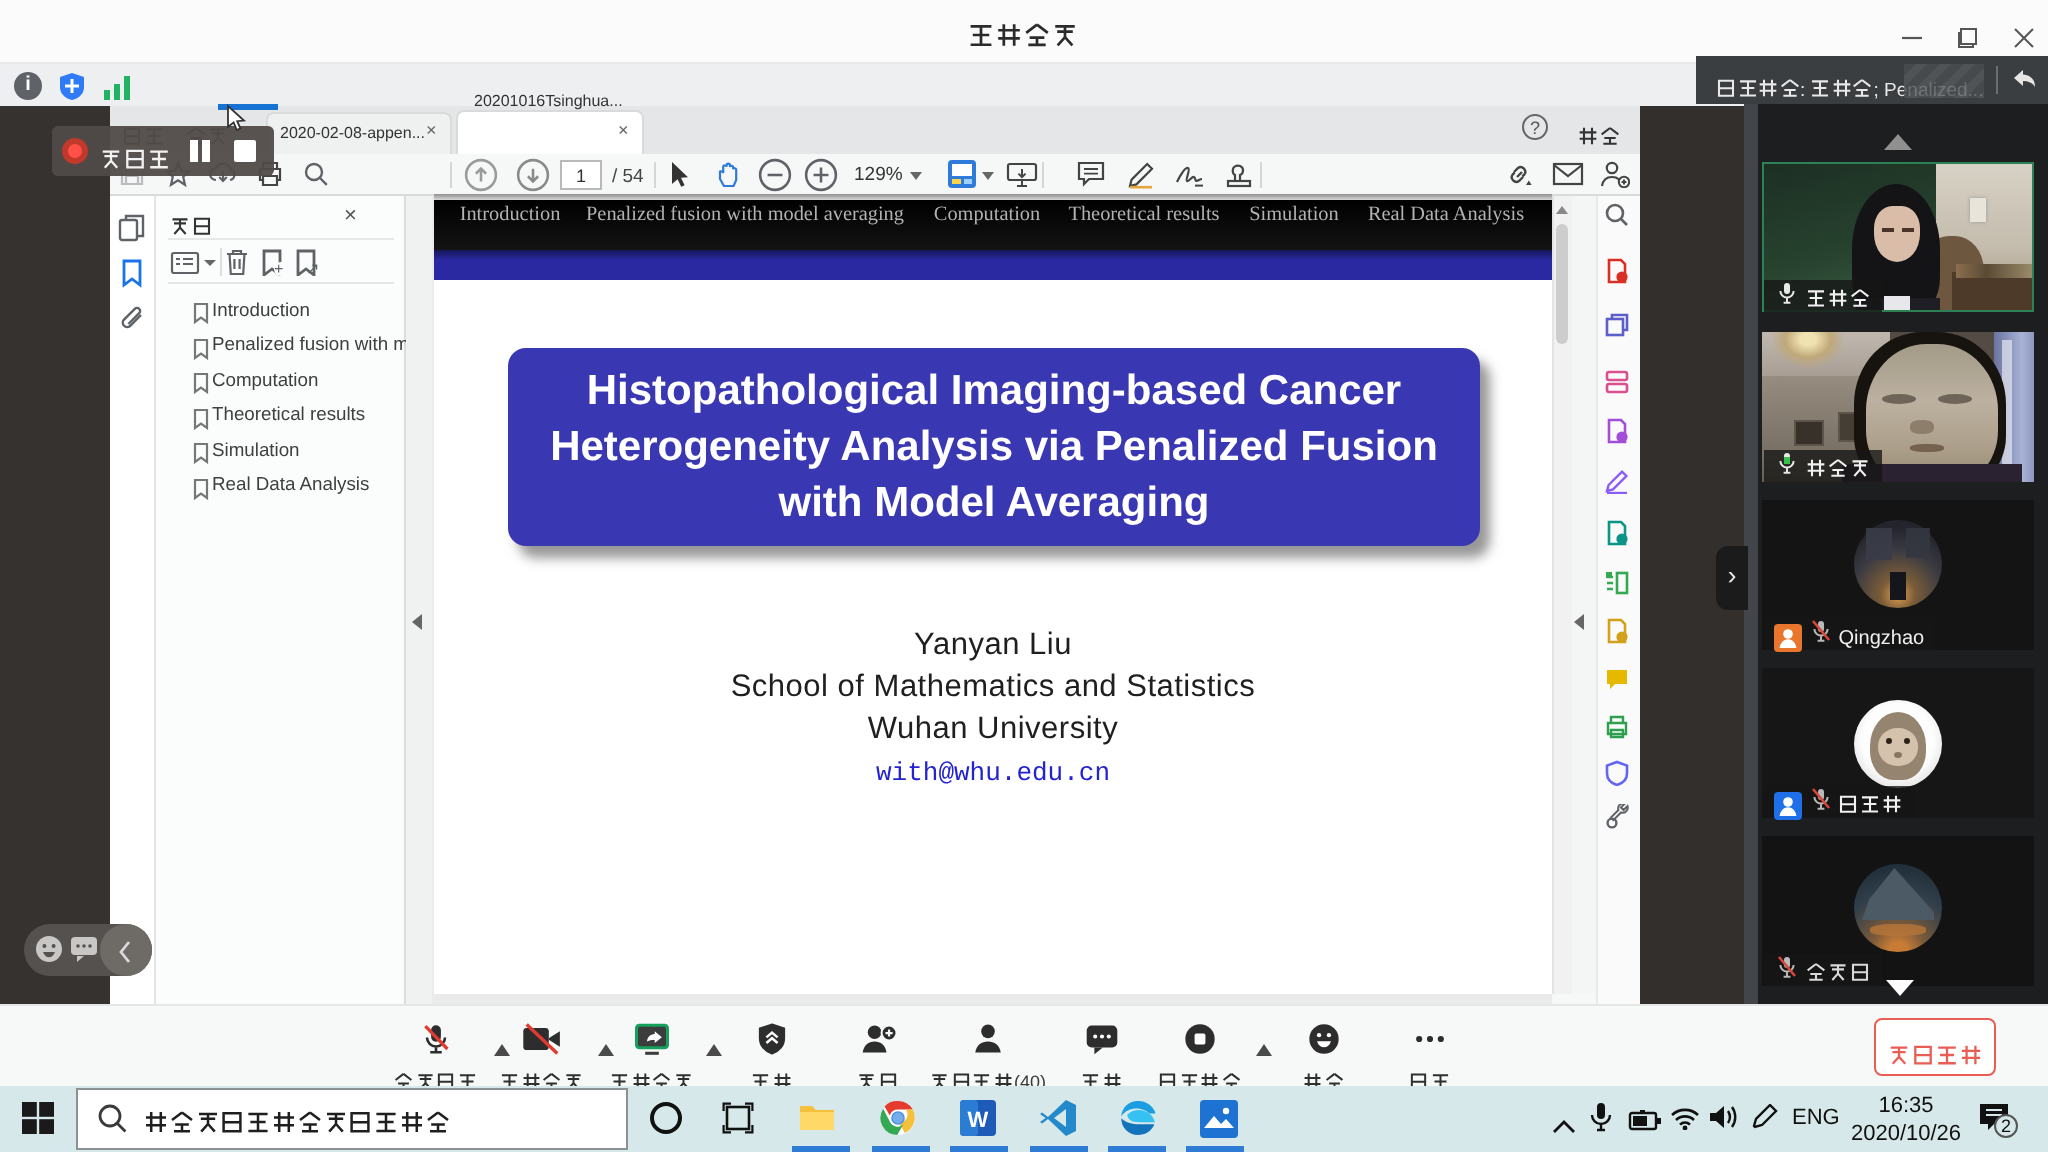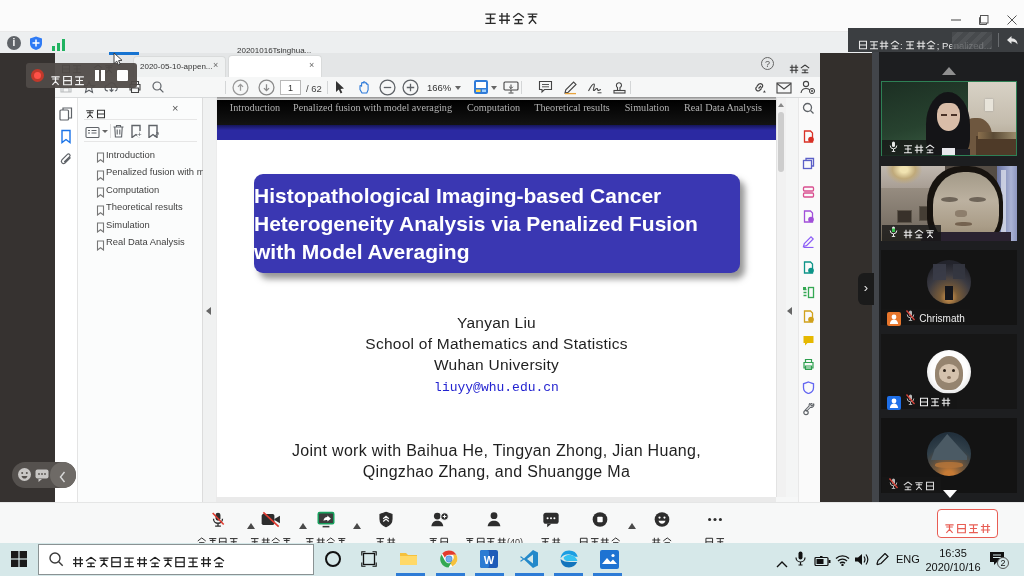--- a/index.html
+++ b/index.html
@@ -49,21 +49,21 @@
         <path d="M1.8 1.6 H10.2 V10.6 H1.8 Z M1.8 6.1 H10.2" stroke="#444" stroke-width="1.25" fill="none"></path>
       </svg><svg style="width:10px;height:10px;margin-right:1px;vertical-align:-1.4px" viewBox="0 0 12 12">
         <path d="M1.2 2 H10.8 M6 2 V10.5 M2.2 6 H9.8 M1.2 10.5 H10.8" stroke="#444" stroke-width="1.25" fill="none"></path>
       </svg></div>
 <div class="ab" style="left:93px;top:59px"><svg style="width:10px;height:10px;margin-right:1px;vertical-align:-1.4px" viewBox="0 0 12 12">
         <path d="M6 1.2 L11 5 M6 1.2 L1 5 M2.6 7.2 H9.4 M2 10.6 H10 M6 7.2 V10.6" stroke="#444" stroke-width="1.25" fill="none"></path>
       </svg><svg style="width:10px;height:10px;margin-right:1px;vertical-align:-1.4px" viewBox="0 0 12 12">
         <path d="M1.5 2 H10.5 M6 2 V6.8 M2.4 4.4 H9.6 M2.6 10.8 L6 7 L9.4 10.8" stroke="#444" stroke-width="1.25" fill="none"></path>
       </svg></div>
 <div class="ab" style="left:133px;top:56px;width:93px;height:21px;background:#eff1f1;border:1px solid #d9dbdb;border-bottom:none;border-radius:4px 4px 0 0"></div>
-<div class="ab t" style="left:140px;top:62px;font-size:8px;color:#333">2020-05-10-appen...</div>
+<div class="ab t" style="left:140px;top:62px;font-size:8px;color:#333">2020-02-08-appen...</div>
 <div class="ab t" style="left:213px;top:60px;font-size:9px;color:#666">×</div>
 <div class="ab" style="left:228px;top:55px;width:94px;height:22px;background:#fff;border:1px solid #d9dbdb;border-bottom:none;border-radius:4px 4px 0 0"></div>
 <div class="ab t" style="left:237px;top:46px;font-size:8px;color:#333">20201016Tsinghua...</div>
 <div class="ab t" style="left:309px;top:60px;font-size:9px;color:#666">×</div>
 <div class="ab" style="left:761px;top:57px;width:13px;height:13px;border-radius:50%;border:1px solid #666;color:#555;font-size:9px;text-align:center;line-height:13px">?</div>
 <div class="ab" style="left:789px;top:59px"><svg style="width:10px;height:10px;margin-right:1px;vertical-align:-1.4px" viewBox="0 0 12 12">
         <path d="M3.6 1 V11 M8.4 1 V11 M1 3.8 H11 M1 7.6 H11" stroke="#333" stroke-width="1.25" fill="none"></path>
       </svg><svg style="width:10px;height:10px;margin-right:1px;vertical-align:-1.4px" viewBox="0 0 12 12">
         <path d="M6 1.2 L11 5 M6 1.2 L1 5 M2.6 7.2 H9.4 M2 10.6 H10 M6 7.2 V10.6" stroke="#333" stroke-width="1.25" fill="none"></path>
       </svg></div>
@@ -87,36 +87,36 @@
       </svg></div>
 <div class="ab" style="left:232px;top:79px"><svg width="17" height="17" viewBox="0 0 16 16">
         <circle cx="8" cy="8" r="7" stroke="#9a9a9a" fill="none" stroke-width="1.2"></circle>
         <path d="M8 11V5 M5.6 7.4 8 5l2.4 2.4" stroke="#9a9a9a" fill="none" stroke-width="1.2"></path>
       </svg></div>
 <div class="ab" style="left:258px;top:79px"><svg width="17" height="17" viewBox="0 0 16 16">
         <circle cx="8" cy="8" r="7" stroke="#8a8a8a" fill="none" stroke-width="1.2"></circle>
         <path d="M8 5v6 M5.6 8.6 8 11l2.4-2.4" stroke="#8a8a8a" fill="none" stroke-width="1.2"></path>
       </svg></div>
 <div class="ab" style="left:280px;top:80px;width:21px;height:15px;background:#fff;border:1px solid #b9b9b9;font-size:9px;color:#333;text-align:center;line-height:15px">1</div>
-<div class="ab t" style="left:306px;top:83px;font-size:9.5px;color:#444">/ 62</div>
+<div class="ab t" style="left:306px;top:83px;font-size:9.5px;color:#444">/ 54</div>
 <div class="ab" style="left:333px;top:80px"><svg width="12" height="15" viewBox="0 0 12 15">
         <path d="M3 1 L3 12 L5.8 9.6 L7.6 13.4 L9.3 12.6 L7.5 8.9 L11 8.6 Z" fill="#333"></path>
       </svg></div>
 <div class="ab" style="left:357px;top:80px"><svg width="15" height="15" viewBox="0 0 15 15">
         <path d="M5 13 3 9.5V5.8c.8-.4 1.4 0 1.6.7V3.4c0-1 1.6-1 1.7 0V2.6c.1-1 1.6-1 1.7 0v.9c.2-.9 1.6-.8 1.6.1v1c.3-.8 1.5-.6 1.5.3V10l-1.3 3z" stroke="#2f7bd9" fill="none" stroke-width="1.1"></path>
       </svg></div>
 <div class="ab" style="left:379px;top:79px"><svg width="17" height="17" viewBox="0 0 16 16">
         <circle cx="8" cy="8" r="7" stroke="#5f6368" fill="none" stroke-width="1.2"></circle>
         <path d="M4.5 8h7" stroke="#5f6368" stroke-width="1.2"></path>
       </svg></div>
 <div class="ab" style="left:402px;top:79px"><svg width="17" height="17" viewBox="0 0 16 16">
         <circle cx="8" cy="8" r="7" stroke="#5f6368" fill="none" stroke-width="1.2"></circle>
         <path d="M4.5 8h7M8 4.5v7" stroke="#5f6368" stroke-width="1.2"></path>
       </svg></div>
-<div class="ab t" style="left:427px;top:82px;font-size:9.5px;color:#333">166%</div>
+<div class="ab t" style="left:427px;top:82px;font-size:9.5px;color:#333">129%</div>
 <div class="ab" style="left:455px;top:86px;width:0;height:0;border-left:3.5px solid transparent;border-right:3.5px solid transparent;border-top:4px solid #666"></div>
 <div class="ab" style="left:473px;top:79px"><svg width="16" height="16" viewBox="0 0 16 16">
         <rect x="1" y="1" width="14" height="14" rx="2" fill="#2f7bd9"></rect>
         <rect x="3" y="3" width="10" height="6" fill="#fff"></rect>
         <rect x="3" y="10.5" width="4.5" height="2.5" fill="#ffd24d"></rect>
         <rect x="9" y="10.5" width="4" height="2.5" fill="#9fd1ff"></rect>
       </svg></div>
 <div class="ab" style="left:491px;top:86px;width:0;height:0;border-left:3.5px solid transparent;border-right:3.5px solid transparent;border-top:4px solid #666"></div>
 <div class="ab" style="left:503px;top:80px"><svg width="16" height="14" viewBox="0 0 16 14">
         <rect x="1" y="2" width="14" height="8" rx="1" stroke="#444" fill="none" stroke-width="1.1"></rect>
@@ -222,26 +222,24 @@
 <div class="ab" style="left:217px;top:97px;width:559px;height:3px;background:linear-gradient(180deg,#8f8f8f,#d8d8d8)"></div>
 <div class="ab" style="left:217px;top:100px;width:559px;height:25px;background:linear-gradient(180deg,#000,#131313)"></div>
 <div class="ab t" style="left:255px;top:102px;transform:translateX(-50%);font-size:10.2px;color:#b2b2b2;font-family:'Liberation Serif',serif">Introduction</div>
 <div class="ab t" style="left:372.5px;top:102px;transform:translateX(-50%);font-size:10.2px;color:#b2b2b2;font-family:'Liberation Serif',serif">Penalized fusion with model averaging</div>
 <div class="ab t" style="left:493.5px;top:102px;transform:translateX(-50%);font-size:10.2px;color:#b2b2b2;font-family:'Liberation Serif',serif">Computation</div>
 <div class="ab t" style="left:572px;top:102px;transform:translateX(-50%);font-size:10.2px;color:#b2b2b2;font-family:'Liberation Serif',serif">Theoretical results</div>
 <div class="ab t" style="left:647px;top:102px;transform:translateX(-50%);font-size:10.2px;color:#b2b2b2;font-family:'Liberation Serif',serif">Simulation</div>
 <div class="ab t" style="left:723px;top:102px;transform:translateX(-50%);font-size:10.2px;color:#b2b2b2;font-family:'Liberation Serif',serif">Real Data Analysis</div>
 <div class="ab" style="left:217px;top:125px;width:559px;height:15px;background:linear-gradient(180deg,#15155a,#2b29a2 35%,#2b29a2)"></div>
 <div class="ab" style="left:254px;top:174px;width:486px;height:99px;border-radius:9px;background:#3a37b2;box-shadow:5px 6px 6px rgba(125,125,125,0.8)"></div>
-<div class="ab" style="left:254px;top:182px;width:486px;text-align:left;color:#fff;
+<div class="ab" style="left:254px;top:182px;width:486px;text-align:center;color:#fff;
 font-size:21px;font-weight:bold;line-height:28px;letter-spacing:0px">Histopathological Imaging-based Cancer<br>Heterogeneity Analysis via Penalized Fusion<br>with Model Averaging</div>
 <div class="ab" style="left:217px;top:312px;width:559px;text-align:center;font-size:15.5px;letter-spacing:0.25px;color:#1f1f1f;line-height:21px">
-Yanyan Liu<br>School of Mathematics and Statistics<br>Wuhan University<br><span style="color:#2323d0;font-family:'Liberation Mono',monospace;font-size:13px;letter-spacing:0">liuyy@whu.edu.cn</span></div>
-<div class="ab" style="left:217px;top:440px;width:559px;text-align:center;font-size:16px;letter-spacing:0.3px;color:#1f1f1f;line-height:21px">
-Joint work with Baihua He, Tingyan Zhong, Jian Huang,<br>Qingzhao Zhang, and Shuangge Ma</div>
+Yanyan Liu<br>School of Mathematics and Statistics<br>Wuhan University<br><span style="color:#2323d0;font-family:'Liberation Mono',monospace;font-size:13px;letter-spacing:0">with@whu.edu.cn</span></div>
 <div class="ab" style="left:776px;top:98px;width:10px;height:399px;background:#f1f1f1;border-left:1px solid #e3e3e3"></div>
 <div class="ab" style="left:778px;top:103px;width:0;height:0;border-left:3px solid transparent;border-right:3px solid transparent;border-bottom:4px solid #888"></div>
 <div class="ab" style="left:778px;top:112px;width:6px;height:60px;background:#cdcdcd;border-radius:3px"></div>
 <div class="ab" style="left:786px;top:98px;width:12px;height:399px;background:#f4f5f5"></div>
 <div class="ab" style="left:787px;top:307px;width:0;height:0;border-top:4px solid transparent;border-bottom:4px solid transparent;border-right:5px solid #666"></div>
 <div class="ab" style="left:798px;top:98px;width:22px;height:404px;background:#fafafa;border-left:1px solid #e8e8e8"></div>
 <div class="ab" style="left:802px;top:101px"><svg width="13" height="13" viewBox="0 0 13 13">
         <circle cx="5.5" cy="5.5" r="4" stroke="#5f6368" fill="none" stroke-width="1.3"></circle>
         <path d="M8.5 8.5l3 3" stroke="#5f6368" stroke-width="1.3"></path>
       </svg></div>
@@ -354,21 +352,21 @@
 <div class="ab" style="left:72px;top:14px;width:12px;height:15px;background:#343640;opacity:.9"></div>
 <div class="ab" style="left:64px;top:36px;width:8px;height:14px;background:#15161c"></div>
 </div>
 <div class="ab" style="left:882px;top:309px;height:16px;background:rgba(22,22,22,0.78);color:#efefef;font-size:9.5px;line-height:16px;padding:0 5px;white-space:nowrap"><span style="display:inline-block;width:14px;height:14px;border-radius:2px;background:#e8762c;position:relative;vertical-align:middle"><svg width="14" height="14" viewBox="0 0 14 14">
           <circle cx="7" cy="5" r="2.4" fill="#fff"></circle>
           <path d="M2.8 12c.4-3 2.2-4.4 4.2-4.4s3.8 1.4 4.2 4.4z" fill="#fff"></path>
         </svg></span>&nbsp;<svg width="13" height="13" viewBox="0 0 13 13">
         <rect x="5" y="1.5" width="3" height="5.5" rx="1.5" fill="#b9b9b9"></rect>
         <path d="M3.2 5.5a3.3 3.3 0 0 0 6.6 0 M6.5 9v2.2 M4.8 11.4h3.4" stroke="#b9b9b9" fill="none" stroke-width="1"></path>
         <path d="M2.5 1.5 10.5 11" stroke="#d8463c" stroke-width="1.3"></path>
-      </svg>&nbsp;<span style="font-size:10px">Chrismath</span></div>
+      </svg>&nbsp;<span style="font-size:10px">Qingzhao</span></div>
 <div class="ab" style="left:881px;top:334px;width:136px;height:75px;overflow:hidden;background:#161616">
 <div class="ab" style="left:46px;top:16px;width:44px;height:44px;border-radius:50%;background:radial-gradient(circle at 50% 45%,#fdfdfd 55%,#ececec 70%,#e2e2e2)"></div>
 <div class="ab" style="left:54px;top:22px;width:28px;height:34px;border-radius:50% 50% 42% 42%;background:#95846f"></div>
 <div class="ab" style="left:58px;top:30px;width:20px;height:19px;border-radius:48%;background:#d4c2ad"></div>
 <div class="ab" style="left:62px;top:35px;width:3px;height:3px;border-radius:50%;background:#2b2118"></div>
 <div class="ab" style="left:71px;top:35px;width:3px;height:3px;border-radius:50%;background:#2b2118"></div>
 <div class="ab" style="left:66px;top:42px;width:4px;height:3px;border-radius:50%;background:#8a7560"></div>
 </div>
 <div class="ab" style="left:882px;top:393px;height:16px;background:rgba(22,22,22,0.78);color:#efefef;font-size:9.5px;line-height:16px;padding:0 5px;white-space:nowrap"><span style="display:inline-block;width:14px;height:14px;border-radius:2px;background:#1e6fe8;position:relative;vertical-align:middle"><svg width="14" height="14" viewBox="0 0 14 14">
           <circle cx="7" cy="5" r="2.4" fill="#fff"></circle>
@@ -692,18 +690,18 @@
       </svg></div>
 <div class="ab" style="left:854px;top:552px"><svg width="15" height="13" viewBox="0 0 15 13">
         <path d="M1 4.5h3L8 1v11L4 8.5H1z" fill="#111"></path>
         <path d="M10 3.5a5.5 5.5 0 0 1 0 6 M12 1.5a8.5 8.5 0 0 1 0 10" stroke="#111" fill="none" stroke-width="1.2"></path>
       </svg></div>
 <div class="ab" style="left:875px;top:552px"><svg width="14" height="13" viewBox="0 0 14 13">
         <path d="M2 11 3 7.5 10 0.5 13 3.5 6 10.5 2.5 11.5z" stroke="#111" fill="none" stroke-width="1.2"></path>
       </svg></div>
 <div class="ab t" style="left:896px;top:553px;font-size:11px;color:#111">ENG</div>
 <div class="ab t" style="left:928px;top:547px;width:50px;text-align:center;font-size:11px;color:#111">16:35</div>
-<div class="ab t" style="left:922px;top:561px;width:62px;text-align:center;font-size:11px;color:#111">2020/10/16</div>
+<div class="ab t" style="left:922px;top:561px;width:62px;text-align:center;font-size:11px;color:#111">2020/10/26</div>
 <div class="ab" style="left:989px;top:551px"><svg width="16" height="15" viewBox="0 0 16 15">
         <path d="M1 1h14v10H8l-3 3v-3H1z" fill="#111"></path>
         <path d="M4 4h8M4 6.5h8" stroke="#d6e8e9" stroke-width="1"></path>
       </svg></div>
 <div class="ab" style="left:997px;top:557px;width:12px;height:12px;border-radius:50%;background:#d6e8e9;border:1px solid #555;font-size:9px;color:#111;text-align:center;line-height:11px">2</div>
 </div>
 </body></html>

